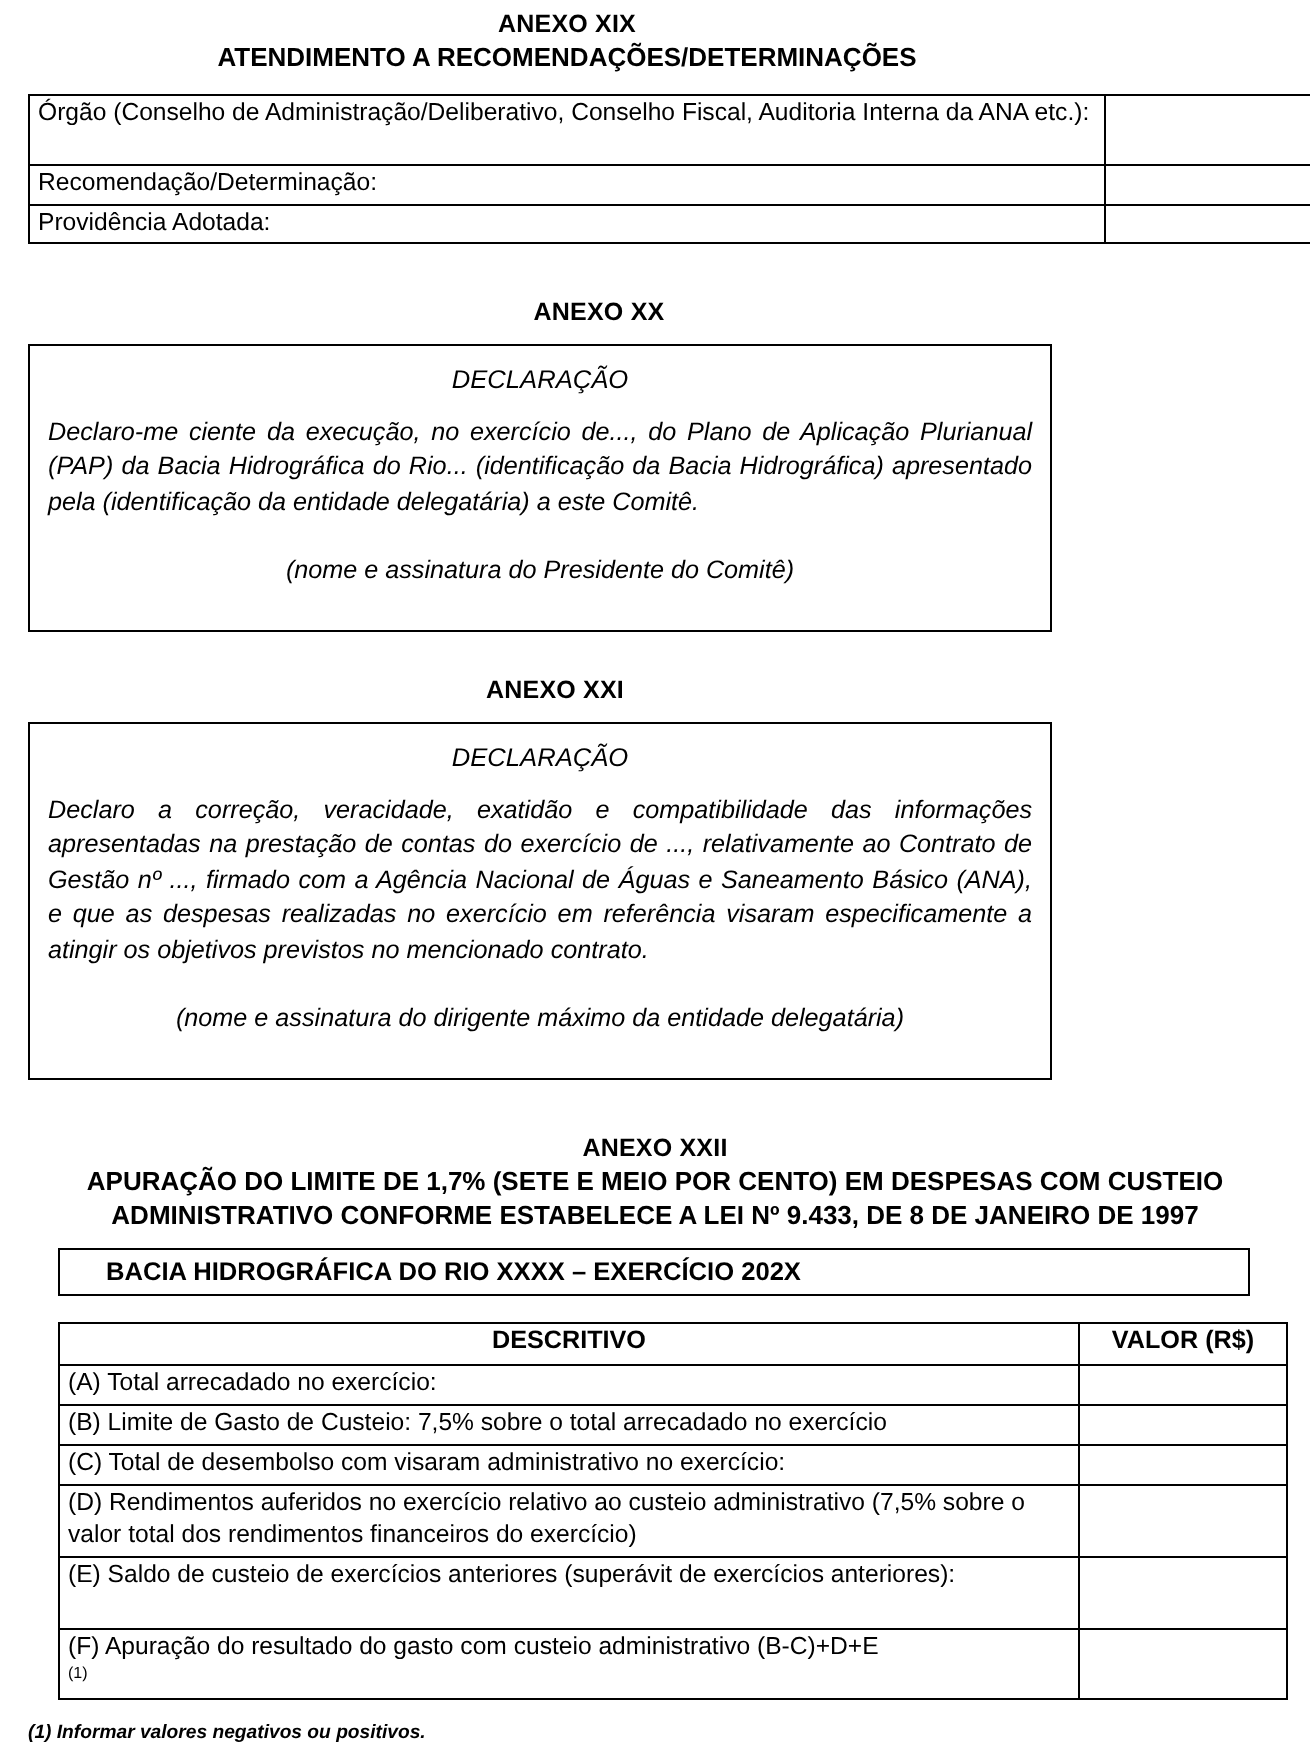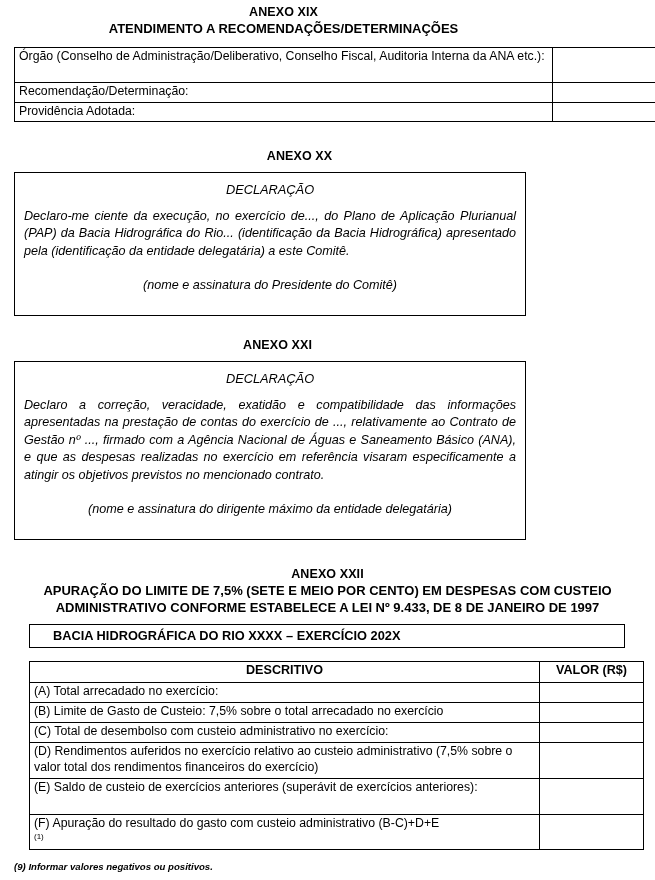--- a/index.html
+++ b/index.html
@@ -180,57 +180,57 @@
   <div class="anexo-title" style="position:absolute; left:0; top:337px; width:555px;">ANEXO XXI</div>
 
   <div class="decl-box" style="top:361px;">
     <div class="decl-head">DECLARAÇÃO</div>
     <div class="decl-body">Declaro a correção, veracidade, exatidão e compatibilidade das informações apresentadas na prestação de contas do exercício de ..., relativamente ao Contrato de Gestão nº ..., firmado com a Agência Nacional de Águas e Saneamento Básico (ANA), e que as despesas realizadas no exercício em referência visaram especificamente a atingir os objetivos previstos no mencionado contrato.</div>
     <div class="decl-sign">(nome e assinatura do dirigente máximo da entidade delegatária)</div>
   </div>
 
   <div style="position:absolute; left:0; top:566px; width:655px;">
     <div class="anexo-title">ANEXO XXII</div>
-    <div class="anexo-subtitle">APURAÇÃO DO LIMITE DE 7,5% (SETE E MEIO POR CENTO) EM DESPESAS COM CUSTEIO</div>
+    <div class="anexo-subtitle">APURAÇÃO DO LIMITE DE 1,7% (SETE E MEIO POR CENTO) EM DESPESAS COM CUSTEIO</div>
     <div class="anexo-subtitle">ADMINISTRATIVO CONFORME ESTABELECE A LEI Nº 9.433, DE 8 DE JANEIRO DE 1997</div>
   </div>
 
   <div class="bacia-box" style="top:624px;padding-left:23px;">BACIA HIDROGRÁFICA DO RIO XXXX – EXERCÍCIO 202X</div>
 
   <table class="doc-table t-xxii">
     <tbody>
         <tr>
       <td class="c-desc head">DESCRITIVO</td>
       <td class="c-val head">VALOR (R$)</td>
     </tr>
     <tr>
       <td class="c-desc r1">(A) Total arrecadado no exercício:</td>
       <td class="c-val r1"></td>
     </tr>
     <tr>
       <td class="c-desc r1">(B) Limite de Gasto de Custeio: 7,5% sobre o total arrecadado no exercício</td>
       <td class="c-val r1"></td>
     </tr>
     <tr>
-      <td class="c-desc r1">(C) Total de desembolso com custeio administrativo no exercício:</td>
+      <td class="c-desc r1">(C) Total de desembolso com visaram administrativo no exercício:</td>
       <td class="c-val r1"></td>
     </tr>
     <tr>
       <td class="c-desc r2">(D) Rendimentos auferidos no exercício relativo ao custeio administrativo (7,5% sobre o valor total dos rendimentos financeiros do exercício)</td>
       <td class="c-val r2"></td>
     </tr>
     <tr>
       <td class="c-desc r2">(E) Saldo de custeio de exercícios anteriores (superávit de exercícios anteriores):</td>
       <td class="c-val r2"></td>
     </tr>
     <tr>
       <td class="c-desc r-f">
         <span>(F) Apuração do resultado do gasto com custeio administrativo (B-C)+D+E</span>
         <span class="sup-note">(1)</span>
       </td>
       <td class="c-val r-f"></td>
     </tr>
   </tbody>
     </table>
 
-  <div class="footnote">(9) Informar valores negativos ou positivos.</div>
+  <div class="footnote">(1) Informar valores negativos ou positivos.</div>
 
 </div>
 
 </body></html>

